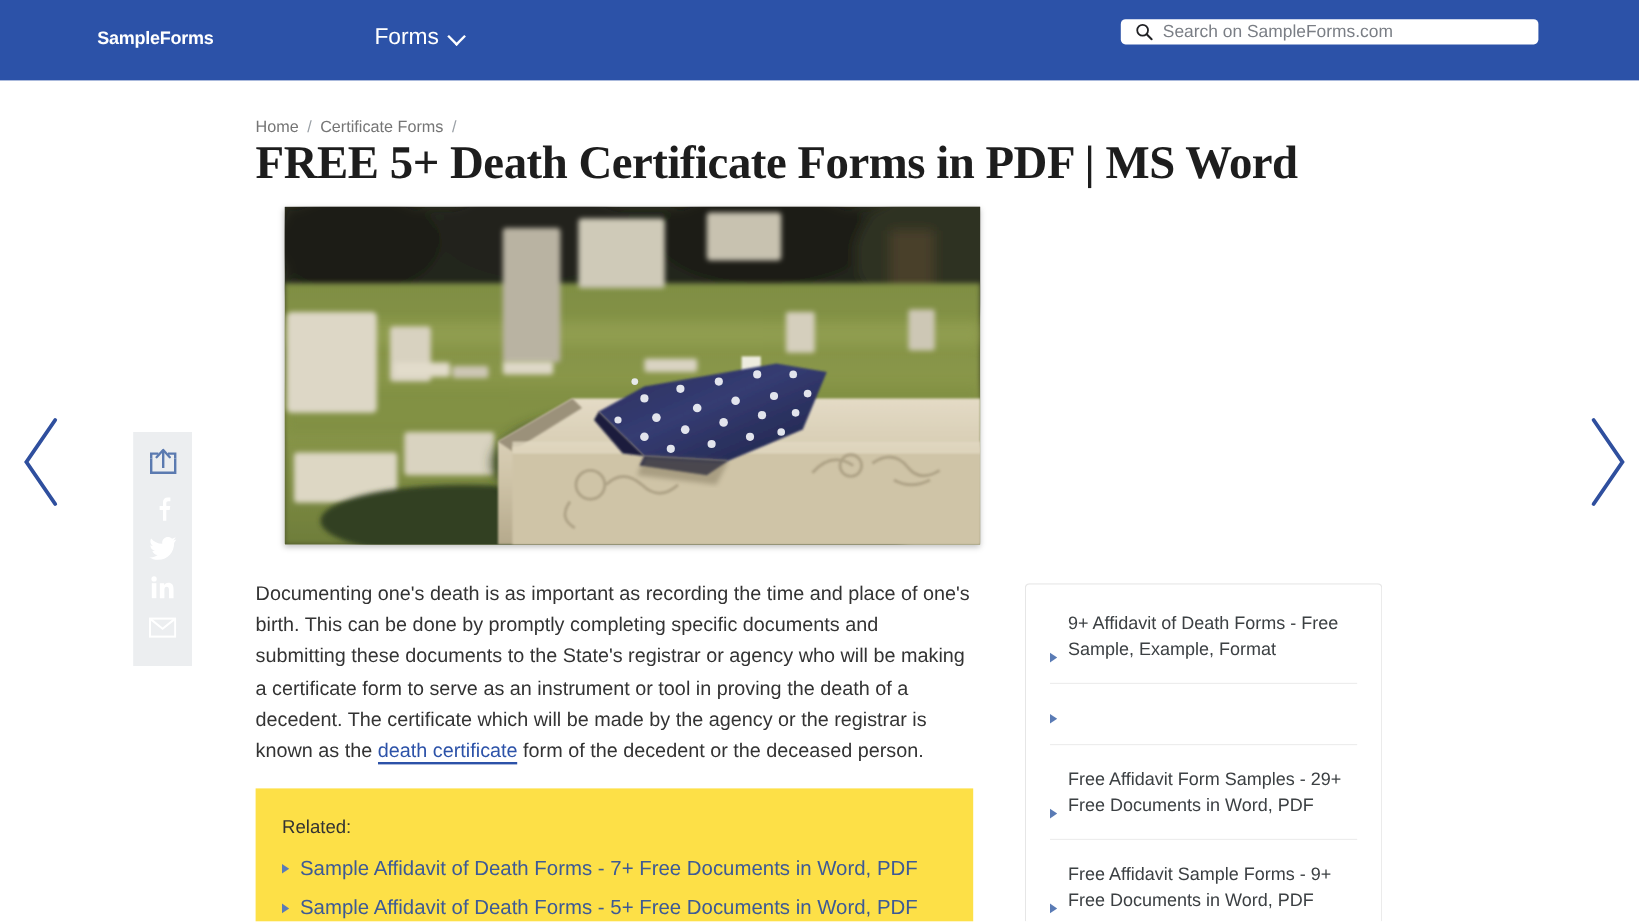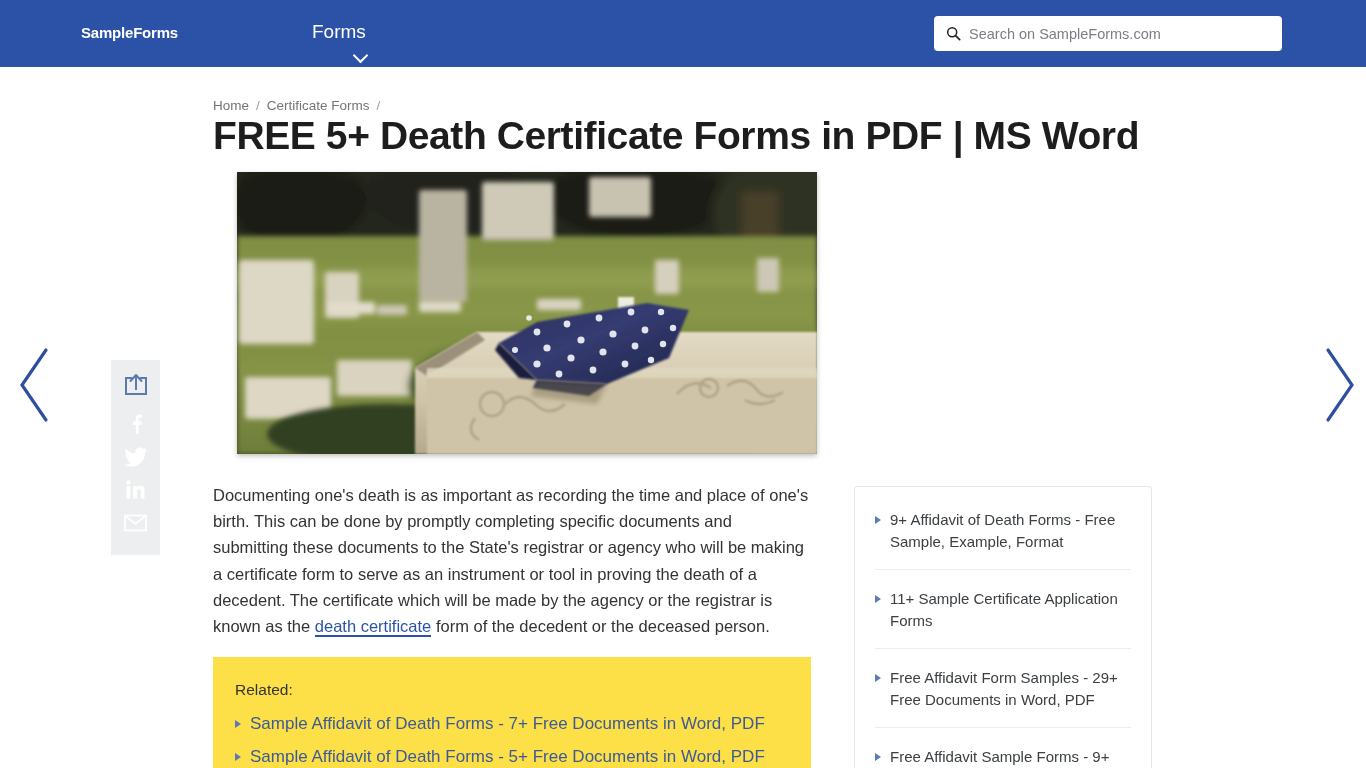--- a/index.html
+++ b/index.html
@@ -19,33 +19,32 @@
     display: flex; align-items: center;
   }
   .brand {
     position: absolute; left: 81px; top: 19px;
     color: #ffffff; font-size: 15px; font-weight: bold;
     letter-spacing: -0.2px; line-height: 28px;
     font-family: "Liberation Sans", sans-serif;
   }
   .nav-forms {
     position: absolute; left: 312px; top: 19px;
-    display: flex; align-items: flex-end; gap: 9px;
+    display: flex; align-items: center; gap: 9px;
     color: #ffffff; font-size: 19px; line-height: 26px;
     cursor: pointer;
-    flex-direction: column;
   }
   .chev-down {
     display: inline-block; width: 11px; height: 11px;
     border-right: 2px solid #ffffff; border-bottom: 2px solid #ffffff;
     transform: rotate(45deg); margin-top: -4px;
   }
   .searchbox {
     position: absolute; left: 934px; top: 16px;
-    width: 348px; height: 35px;
+    width: 348px; height: 21px;
     background: #ffffff; border-radius: 4px;
     display: flex; align-items: center; gap: 8px;
     padding: 0 12px;
   }
   .search-icon { width: 15px; height: 15px; flex: 0 0 auto; display:block; }
   .search-input {
     border: none; outline: none; background: transparent;
     font-family: "Liberation Sans", sans-serif;
     font-size: 14.5px; color: #202124; width: 300px;
   }
@@ -84,21 +83,21 @@
   }
   .breadcrumb a { color: #757575; text-decoration: none; cursor:pointer; }
   .bc-sep { color: #9aa0a6; }
 
   
   .page-title {
     position: absolute; left: 213px; top: 112px;
     width: 1000px;
     font-size: 39px; font-weight: bold; color: #1d1d1d;
     line-height: 47px; letter-spacing: -0.4px;
-    font-family: Liberation Sans, sans-serif;
+    font-family: Liberation Serif, serif;
   }
 
   
   .hero {
     position: absolute; left: 237px; top: 172px;
     width: 580px; height: 282px;
     overflow: hidden;
     box-shadow: 0 2px 5px rgba(0,0,0,0.25);
   }
   .hero svg { display: block; width: 580px; height: 282px; }
@@ -137,21 +136,21 @@
   .side-box {
     position: absolute; left: 854px; top: 486px;
     width: 298px; height: 282px;
     background: #ffffff;
     border: 1px solid #e6e6e6; border-bottom: none;
     border-radius: 4px 4px 0 0;
     padding: 0 20px;
     overflow: hidden;
   }
   .side-item {
-    display: flex; align-items: flex-start; gap: 9px;
+    display: flex; align-items: flex-end; gap: 9px;
     padding: 18px 0 17px 0;
     border-bottom: 1px solid #ededed;
     font-size: 15px; line-height: 21.5px;
   }
   .side-item:first-child { padding-top: 22px; }
   .side-item a { color: #3c4043; text-decoration: none; cursor: pointer; }
   .side-tri {
     flex: 0 0 auto; width: 0; height: 0; margin-top: 7px;
     border-left: 6px solid #5a7bb5;
     border-top: 4.5px solid transparent;
@@ -392,21 +391,20 @@
     </div>
   </div>
 
   <div class="side-box">
     <div class="side-item">
       <span class="side-tri"></span>
       <a>9+ Affidavit of Death Forms - Free Sample, Example, Format</a>
     </div>
     <div class="side-item">
       <span class="side-tri"></span>
-      <a>11+ Sample Certificate Application Forms</a>
     </div>
     <div class="side-item">
       <span class="side-tri"></span>
       <a>Free Affidavit Form Samples - 29+ Free Documents in Word, PDF</a>
     </div>
     <div class="side-item">
       <span class="side-tri"></span>
       <a>Free Affidavit Sample Forms - 9+ Free Documents in Word, PDF</a>
     </div>
   </div>

